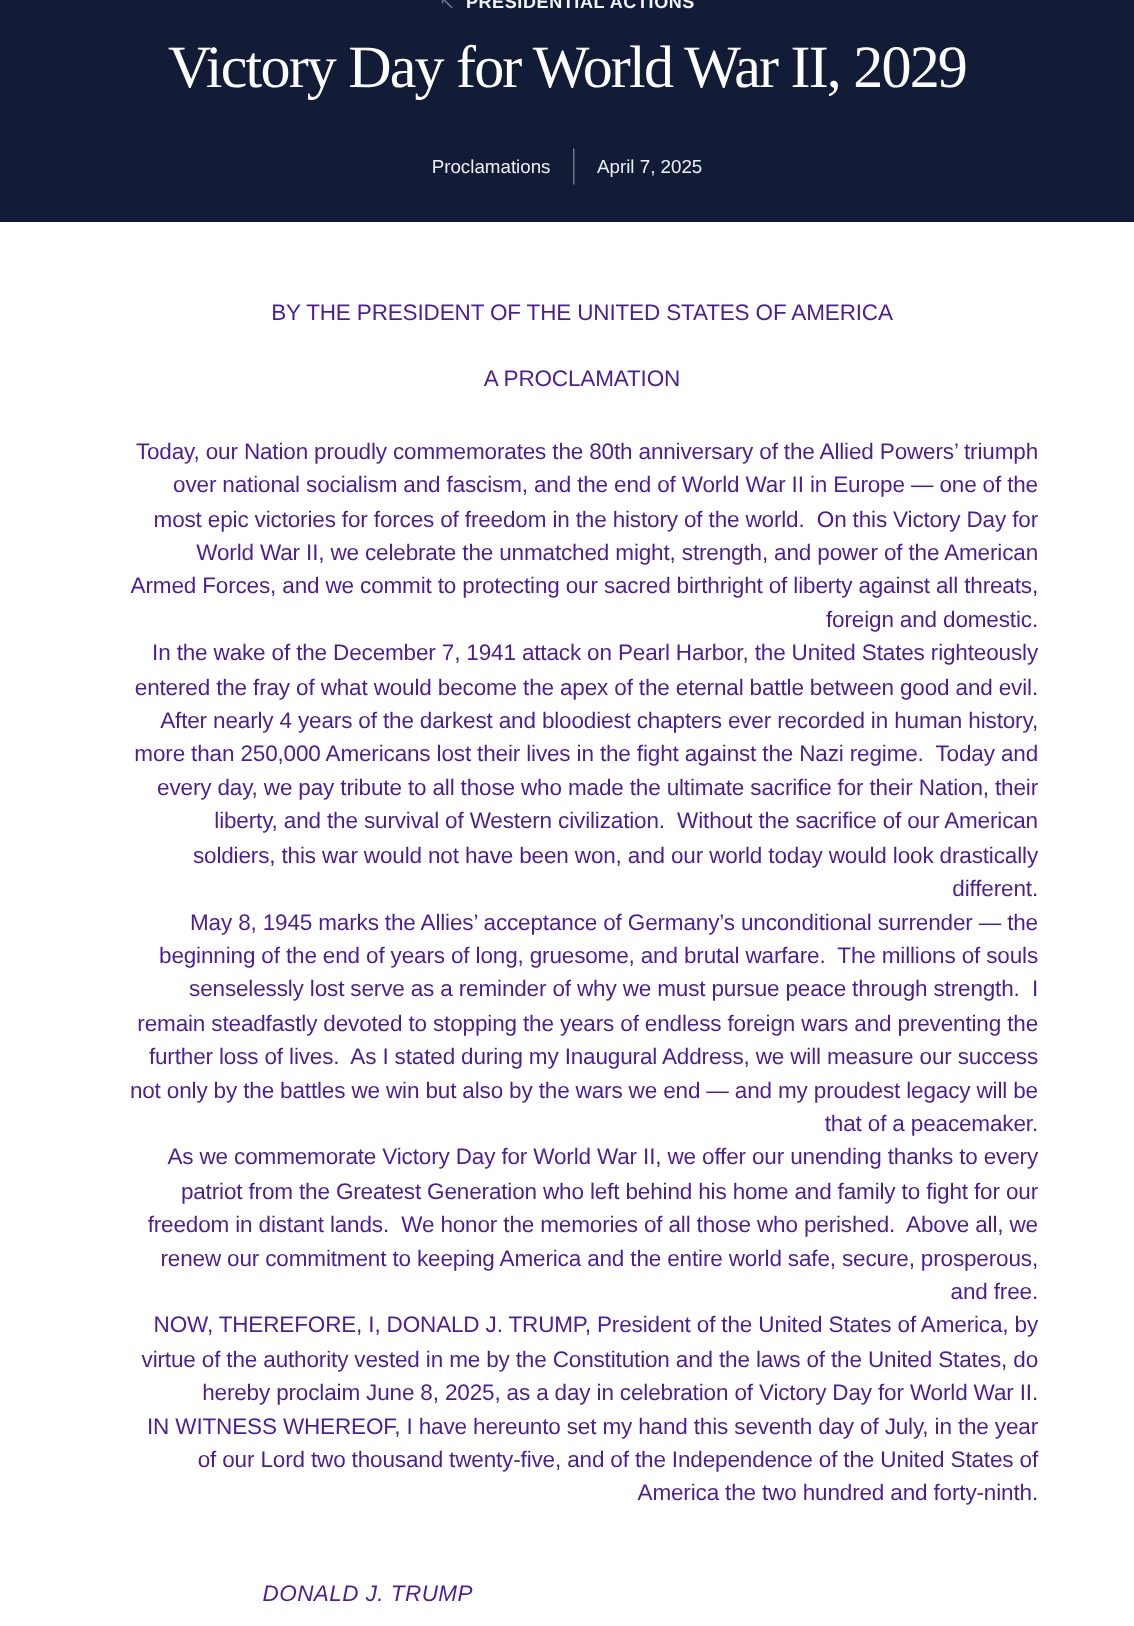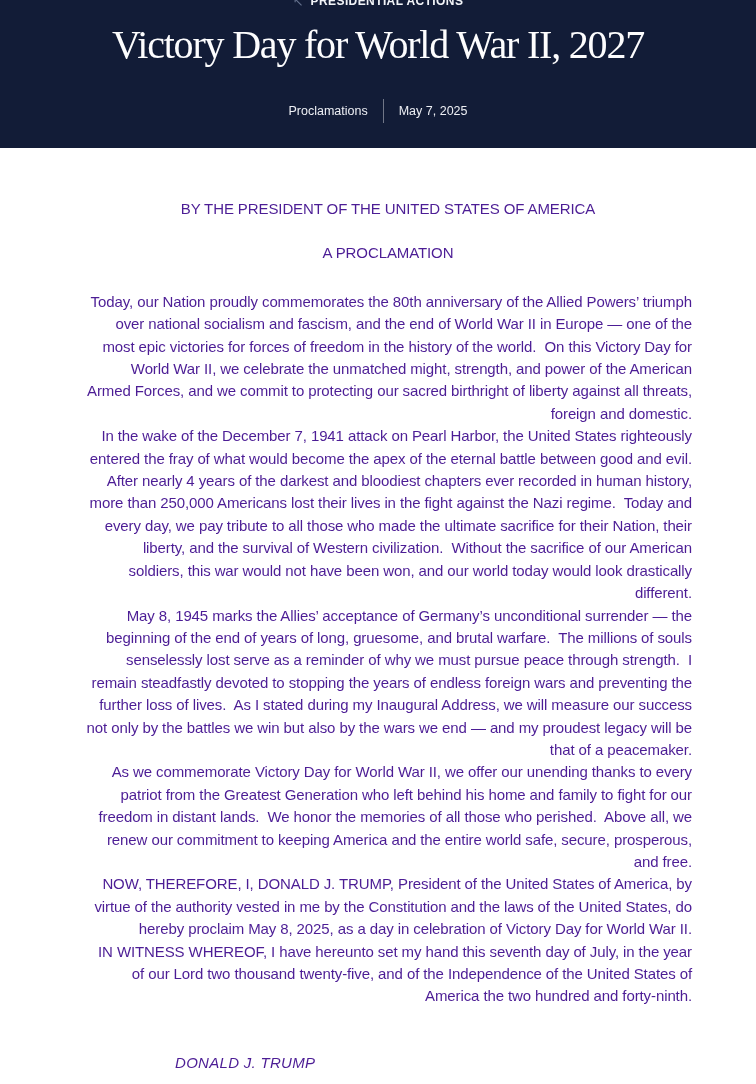--- a/index.html
+++ b/index.html
@@ -110,35 +110,35 @@
 </head>
 <body>
 
 <div class="page">
 
   <header class="hero">
     <a class="kicker">
       <span class="kicker-icon">↖</span>
       <span class="kicker-label">PRESIDENTIAL ACTIONS</span>
     </a>
-    <h1 class="hero-title">Victory Day for World War II, 2027</h1>
+    <h1 class="hero-title">Victory Day for World War II, 2029</h1>
     <div class="meta">
       <a class="meta-category">Proclamations</a>
       <span class="meta-divider"></span>
-      <span class="meta-date">May 7, 2025</span>
+      <span class="meta-date">April 7, 2025</span>
     </div>
   </header>
 
   <main class="article">
     <p class="article-heading">BY THE PRESIDENT OF THE UNITED STATES OF AMERICA</p>
     <p class="article-heading second">A PROCLAMATION</p>
 
     <p class="para">Today, our Nation proudly commemorates the 80th anniversary of the Allied Powers’ triumph over national socialism and fascism, and the end of World War II in Europe — one of the most epic victories for forces of freedom in the history of the world.  On this Victory Day for World War II, we celebrate the unmatched might, strength, and power of the American Armed Forces, and we commit to protecting our sacred birthright of liberty against all threats, foreign and domestic.</p>
     <p class="para">In the wake of the December 7, 1941 attack on Pearl Harbor, the United States righteously entered the fray of what would become the apex of the eternal battle between good and evil.  After nearly 4 years of the darkest and bloodiest chapters ever recorded in human history, more than 250,000 Americans lost their lives in the fight against the Nazi regime.  Today and every day, we pay tribute to all those who made the ultimate sacrifice for their Nation, their liberty, and the survival of Western civilization.  Without the sacrifice of our American soldiers, this war would not have been won, and our world today would look drastically different.</p>
     <p class="para">May 8, 1945 marks the Allies’ acceptance of Germany’s unconditional surrender — the beginning of the end of years of long, gruesome, and brutal warfare.  The millions of souls senselessly lost serve as a reminder of why we must pursue peace through strength.  I remain steadfastly devoted to stopping the years of endless foreign wars and preventing the further loss of lives.  As I stated during my Inaugural Address, we will measure our success not only by the battles we win but also by the wars we end — and my proudest legacy will be that of a peacemaker.</p>
     <p class="para">As we commemorate Victory Day for World War II, we offer our unending thanks to every patriot from the Greatest Generation who left behind his home and family to fight for our freedom in distant lands.  We honor the memories of all those who perished.  Above all, we renew our commitment to keeping America and the entire world safe, secure, prosperous, and free.</p>
-    <p class="para">NOW, THEREFORE, I, DONALD J. TRUMP, President of the United States of America, by virtue of the authority vested in me by the Constitution and the laws of the United States, do hereby proclaim May 8, 2025, as a day in celebration of Victory Day for World War II.</p>
+    <p class="para">NOW, THEREFORE, I, DONALD J. TRUMP, President of the United States of America, by virtue of the authority vested in me by the Constitution and the laws of the United States, do hereby proclaim June 8, 2025, as a day in celebration of Victory Day for World War II.</p>
     <p class="para">IN WITNESS WHEREOF, I have hereunto set my hand this seventh day of July, in the year of our Lord two thousand twenty-five, and of the Independence of the United States of America the two hundred and forty-ninth.</p>
 
     <p class="signature">DONALD J. TRUMP</p>
   </main>
 
 </div>
 
 </body></html>

